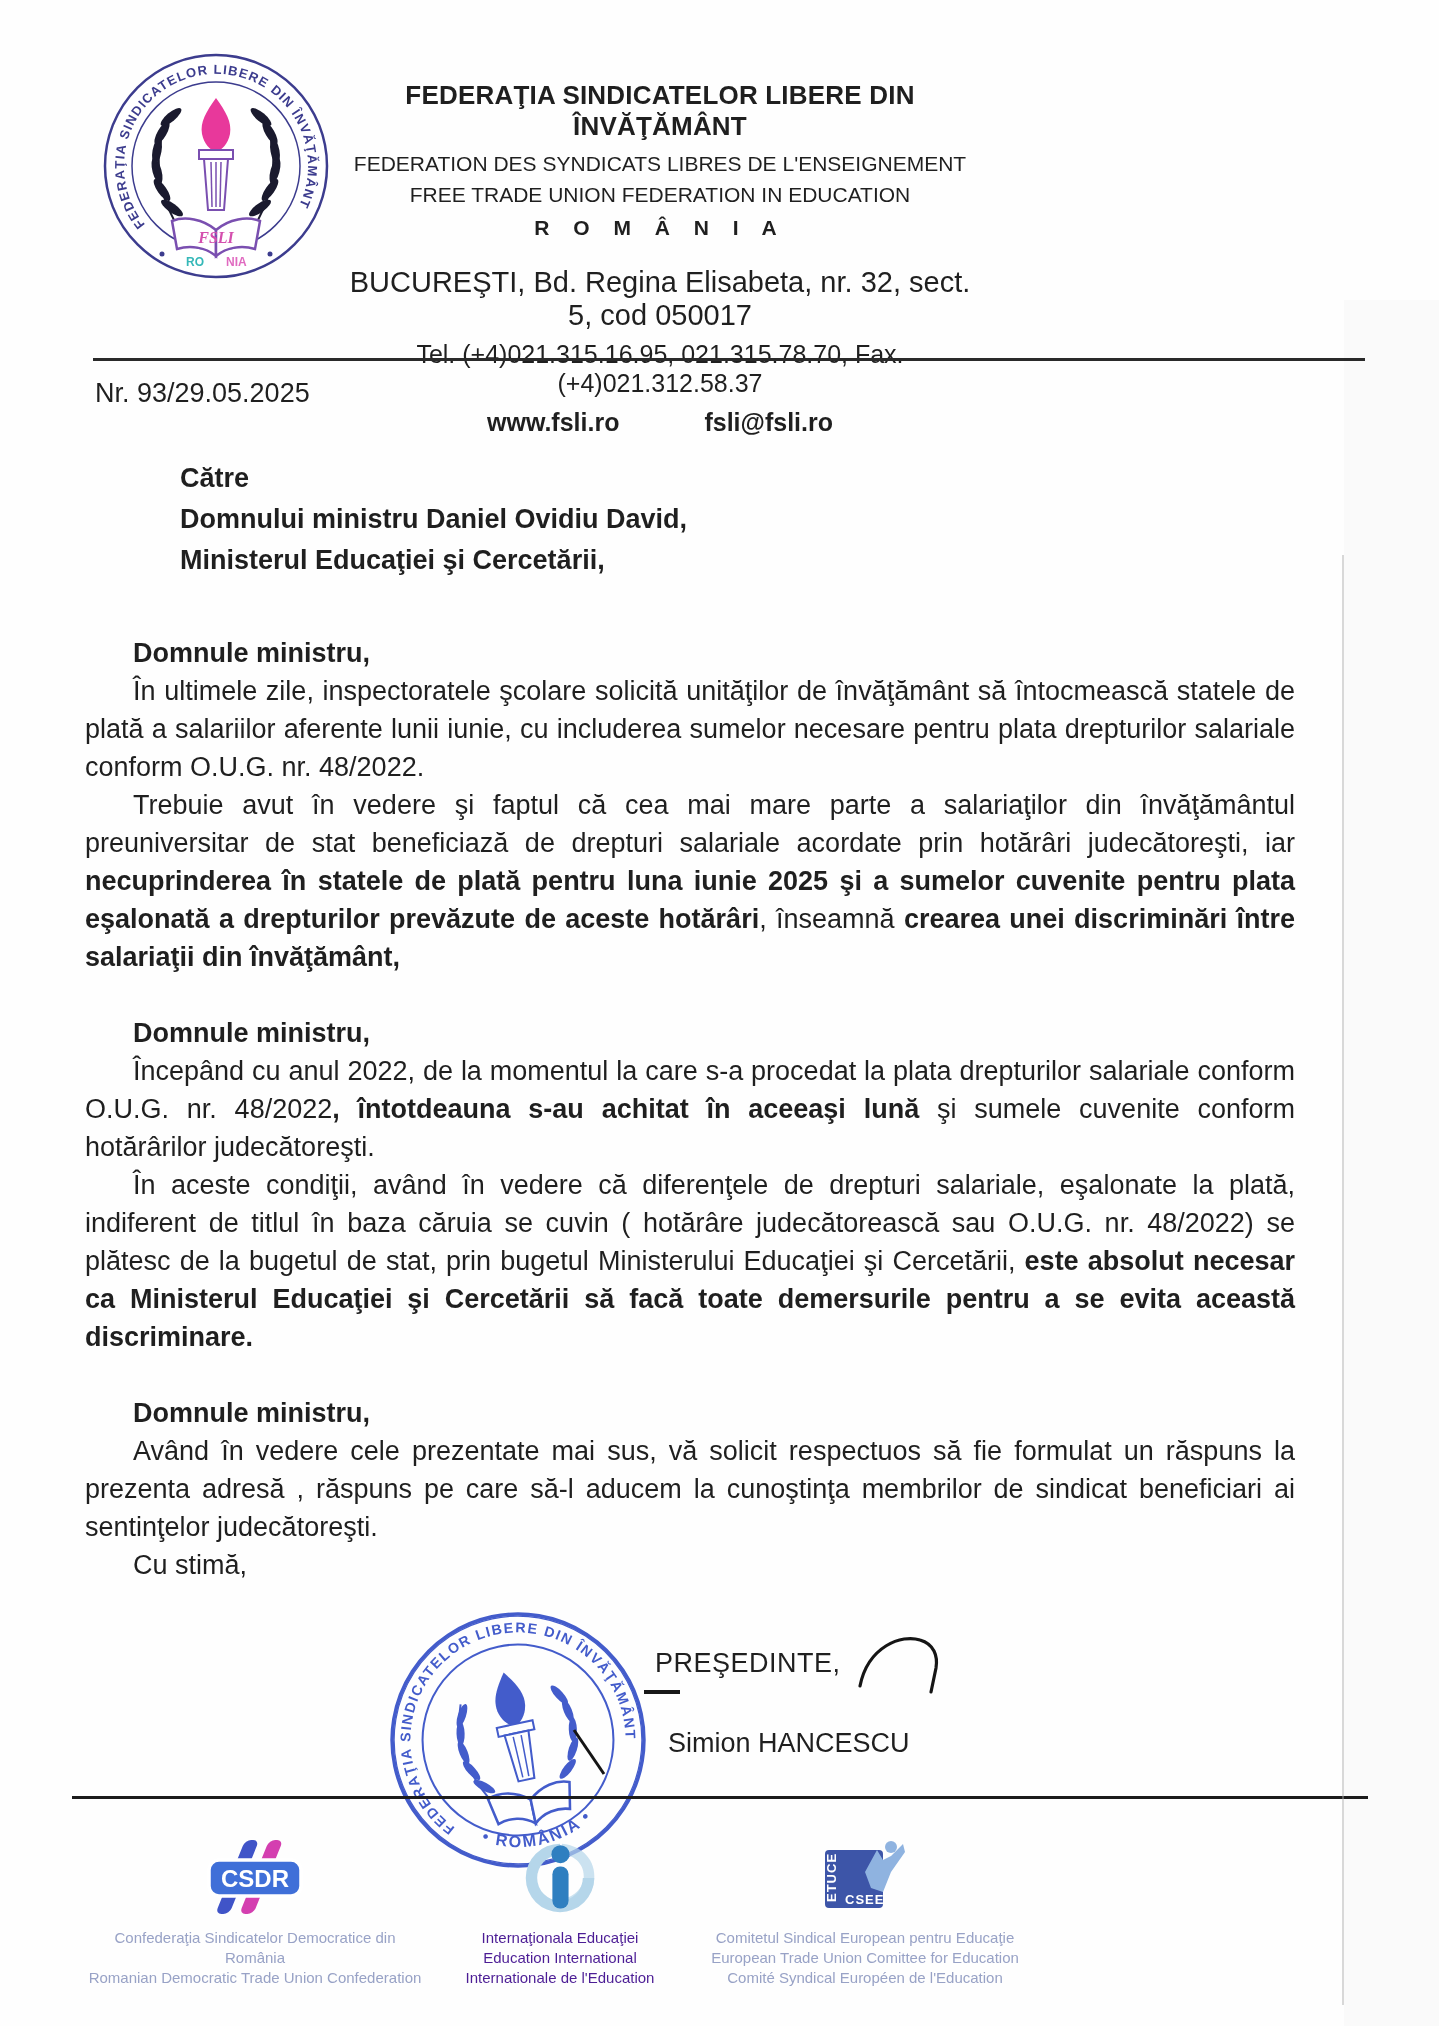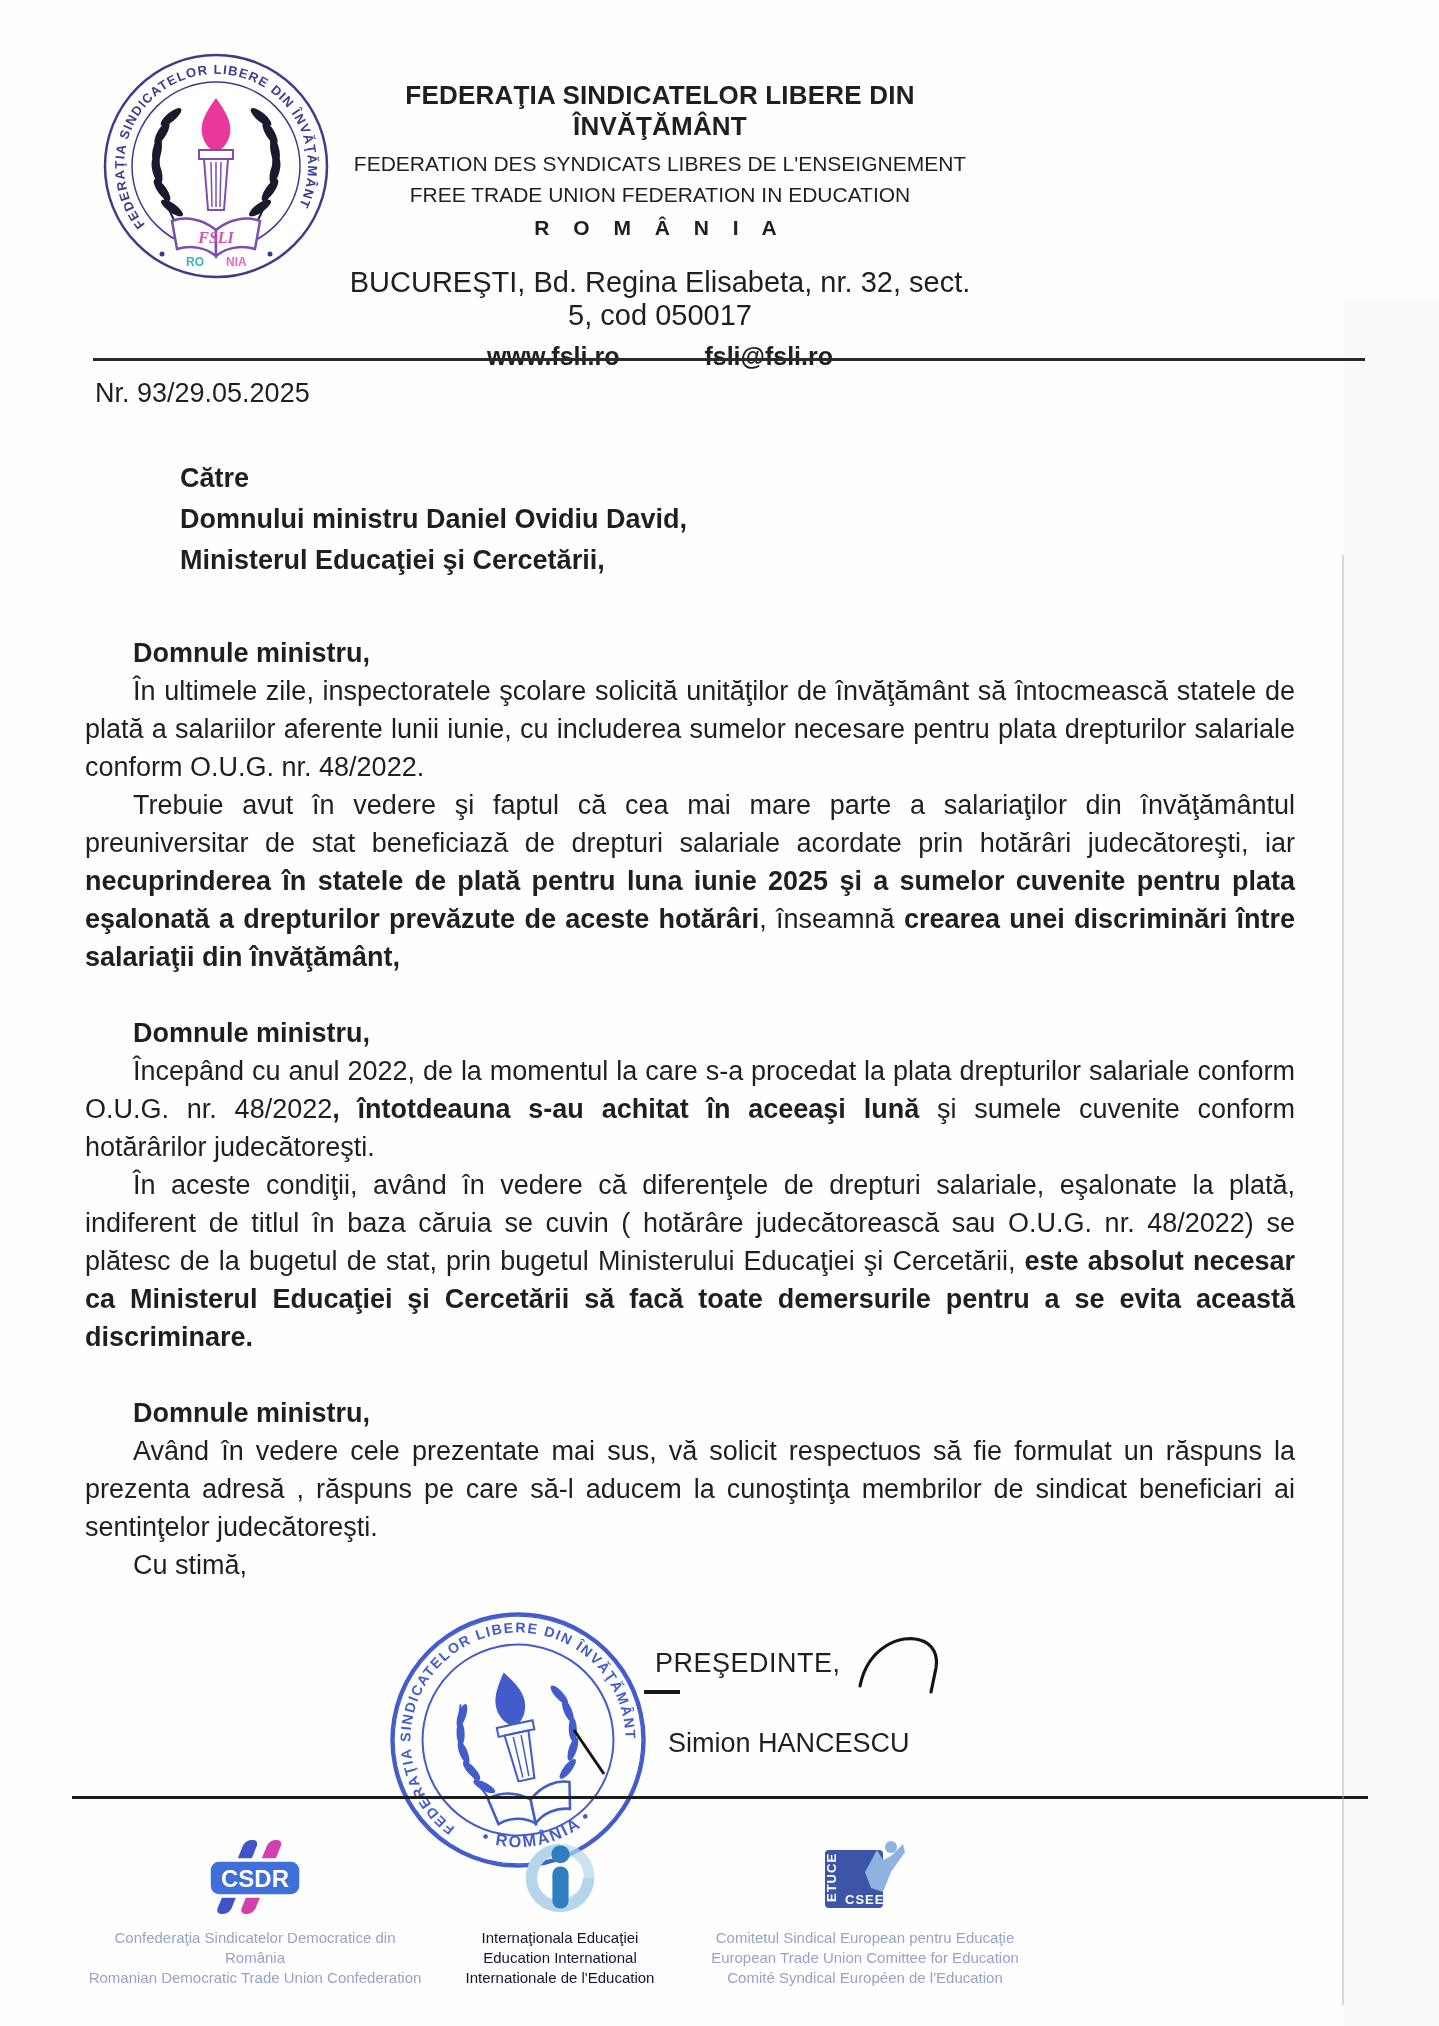--- a/index.html
+++ b/index.html
@@ -40,21 +40,21 @@
   .sig-tail{position:absolute;left:568px;top:1726px;}
   .rule-bottom{position:absolute;left:72px;top:1796px;width:1296px;border-top:3px solid #1c1c1c;}
   
   .footer-col{position:absolute;top:1838px;transform:translateX(-50%);text-align:center;width:420px;}
   #col-csdr{left:255px;}
   #col-ei{left:560px;}
   #col-etuce{left:865px;}
   .logo-box{display:flex;justify-content:center;align-items:flex-end;height:78px;}
   .caption{margin-top:12px;font-size:15px;line-height:20px;}
   .cap-lav{color:#98a2c6;}
-  .cap-blue{color:#0f172a;}
+  .cap-blue{color:#4c1d95;}
   
   .scan-line{position:absolute;left:1342px;top:555px;height:1450px;width:2px;background:rgba(170,170,170,.45);}
   .scan-shade{position:absolute;left:1344px;top:300px;width:95px;height:1726px;background:rgba(0,0,0,.015);}
 </style>
 </head>
 <body>
 
 <div class="page">
 
   <svg class="emblem" width="232" height="232" viewBox="0 0 232 232" xmlns="http://www.w3.org/2000/svg" xmlns:xlink="http://www.w3.org/1999/xlink">
@@ -104,20 +104,21 @@
     <circle cx="62" cy="204" r="2.5" fill="#3c3c8e"></circle>
     <circle cx="170" cy="204" r="2.5" fill="#3c3c8e"></circle>
   </svg>
 
   <div class="org-head">
     <div class="org-title">FEDERAŢIA SINDICATELOR LIBERE DIN ÎNVĂŢĂMÂNT</div>
     <div class="org-fr">FEDERATION DES SYNDICATS LIBRES DE L'ENSEIGNEMENT</div>
     <div class="org-en">FREE TRADE UNION FEDERATION IN EDUCATION</div>
     <div class="org-country">R O M Â N I A</div>
     <div class="org-addr">BUCUREŞTI, Bd. Regina Elisabeta, nr. 32, sect. 5, cod 050017</div>
+    <div class="org-tel">Tel. (+4)021.315.16.95, 021.315.78.70, Fax. (+4)021.312.58.37</div>
     <div class="org-web">
       <span>www.fsli.ro</span>
       <span>fsli@fsli.ro</span>
     </div>
   </div>
 
   <div class="rule-top"></div>
 
   <div class="ref">Nr. 93/29.05.2025</div>
 

